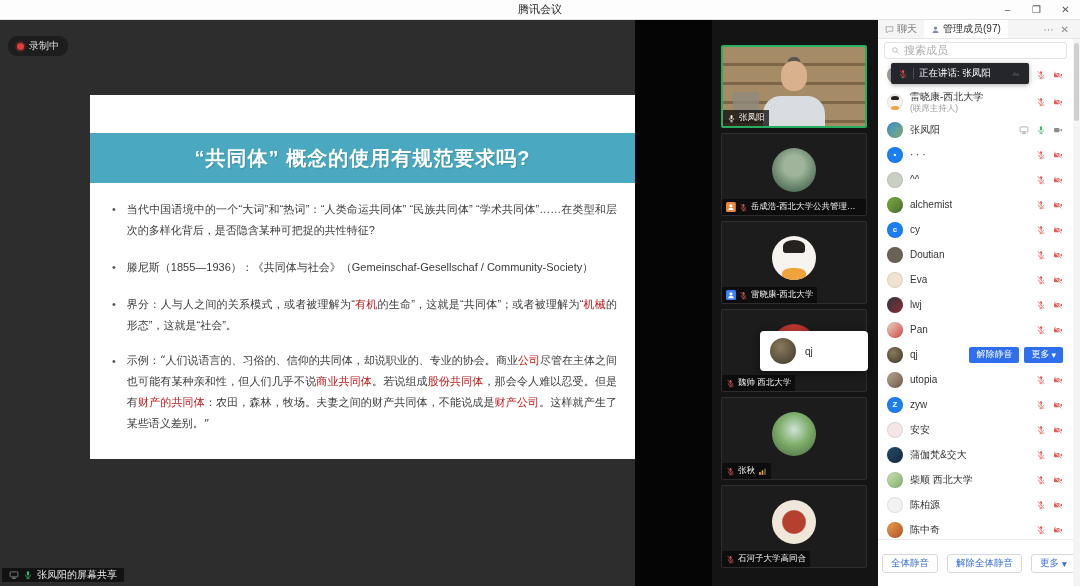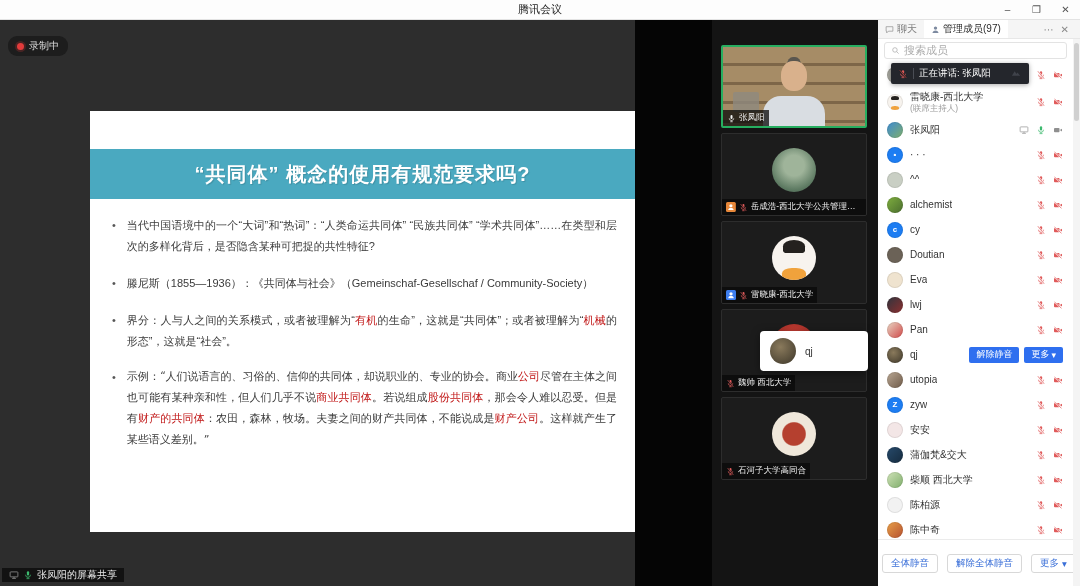--- a/index.html
+++ b/index.html
@@ -20,21 +20,21 @@
 
   
   .stage{position:absolute;left:0;top:0;width:712px;height:566px;background:#2d2d2d;overflow:hidden}
   .blackbar{position:absolute;left:635px;top:0;width:77px;height:566px;background:#050505}
   .record-badge{position:absolute;left:8px;top:16px;height:20px;background:#1d1d1d;
     border-radius:9px;display:flex;align-items:center;gap:5px;padding:0 9px;z-index:3}
   .rec-dot{width:7px;height:7px;border-radius:50%;background:#e23b3b;
     box-shadow:0 0 0 2px rgba(226,59,59,.22)}
   .record-badge span{font-size:10px;color:#ddd}
 
-  .slide{position:absolute;left:90px;top:91px;width:545px;height:421px;background:#fff;z-index:1}
+  .slide{position:absolute;left:90px;top:75px;width:545px;height:364px;background:#fff;z-index:1}
   .slide-band{position:absolute;left:0;top:38px;width:100%;height:50px;background:#4aa9c0;
     display:flex;align-items:center;justify-content:center}
   .slide-band h1{color:#fff;font-size:20px;font-weight:bold;letter-spacing:1px;
     text-shadow:1px 1px 1px rgba(0,0,0,.15)}
   .bullets{position:absolute;left:22px;right:18px;top:104px}
   .bullet{display:flex;gap:11px;font-size:11px;line-height:1.9;color:#3a3a3a;margin-bottom:16px}
   .bullet .mark{flex:0 0 auto;color:#555}
   .bullet.serif p{font-family:"DejaVu Serif",serif}
   .bullet p{text-align:justify}
   .red{color:#c01515}
@@ -274,20 +274,43 @@
                 <line x1="8" y1="11.6" x2="8" y2="13.4" stroke="#e05a5a" stroke-width="1.2"></line>
                 <line x1="5.6" y1="13.8" x2="10.4" y2="13.8" stroke="#e05a5a" stroke-width="1.2"></line>
                 <line x1="3" y1="2" x2="13" y2="14" stroke="#141414" stroke-width="2.4"></line>
                 <line x1="3" y1="2" x2="13" y2="14" stroke="#e05a5a" stroke-width="1.2"></line>
               </svg>
             </span>
             <span>魏帅 西北大学</span>
           </div>
         </div>
         <div class="thumb">
+          <div class="t-avatar" style="background: radial-gradient(circle at 50% 40%, rgb(207, 226, 216) 0%, rgb(127, 174, 107) 45%, rgb(68, 102, 63) 100%);"></div>
+          <div class="thumb-label">
+            <span class="icon xs">
+              <svg viewBox="0 0 16 16">
+                <rect x="6.2" y="1.8" width="3.6" height="7" rx="1.8" fill="#e05a5a"></rect>
+                <path d="M4 7.6a4 4 0 0 0 8 0" fill="none" stroke="#e05a5a" stroke-width="1.2"></path>
+                <line x1="8" y1="11.6" x2="8" y2="13.4" stroke="#e05a5a" stroke-width="1.2"></line>
+                <line x1="5.6" y1="13.8" x2="10.4" y2="13.8" stroke="#e05a5a" stroke-width="1.2"></line>
+                <line x1="3" y1="2" x2="13" y2="14" stroke="#141414" stroke-width="2.4"></line>
+                <line x1="3" y1="2" x2="13" y2="14" stroke="#e05a5a" stroke-width="1.2"></line>
+              </svg>
+            </span>
+            <span>张秋</span>
+            <span class="icon xs">
+              <svg viewBox="0 0 16 16">
+                <rect x="2" y="9" width="3" height="5" fill="#f0a13a"></rect>
+                <rect x="6.5" y="6" width="3" height="8" fill="#f0a13a"></rect>
+                <rect x="11" y="3" width="3" height="11" fill="#5f5f5f"></rect>
+              </svg>
+            </span>
+          </div>
+        </div>
+        <div class="thumb">
           <div class="t-avatar" style="background: radial-gradient(circle, rgb(181, 64, 47) 0px, rgb(181, 64, 47) 36%, rgb(239, 231, 218) 40%);"></div>
           <div class="thumb-label">
             <span class="icon xs">
               <svg viewBox="0 0 16 16">
                 <rect x="6.2" y="1.8" width="3.6" height="7" rx="1.8" fill="#e05a5a"></rect>
                 <path d="M4 7.6a4 4 0 0 0 8 0" fill="none" stroke="#e05a5a" stroke-width="1.2"></path>
                 <line x1="8" y1="11.6" x2="8" y2="13.4" stroke="#e05a5a" stroke-width="1.2"></line>
                 <line x1="5.6" y1="13.8" x2="10.4" y2="13.8" stroke="#e05a5a" stroke-width="1.2"></line>
                 <line x1="3" y1="2" x2="13" y2="14" stroke="#141414" stroke-width="2.4"></line>
                 <line x1="3" y1="2" x2="13" y2="14" stroke="#e05a5a" stroke-width="1.2"></line>

